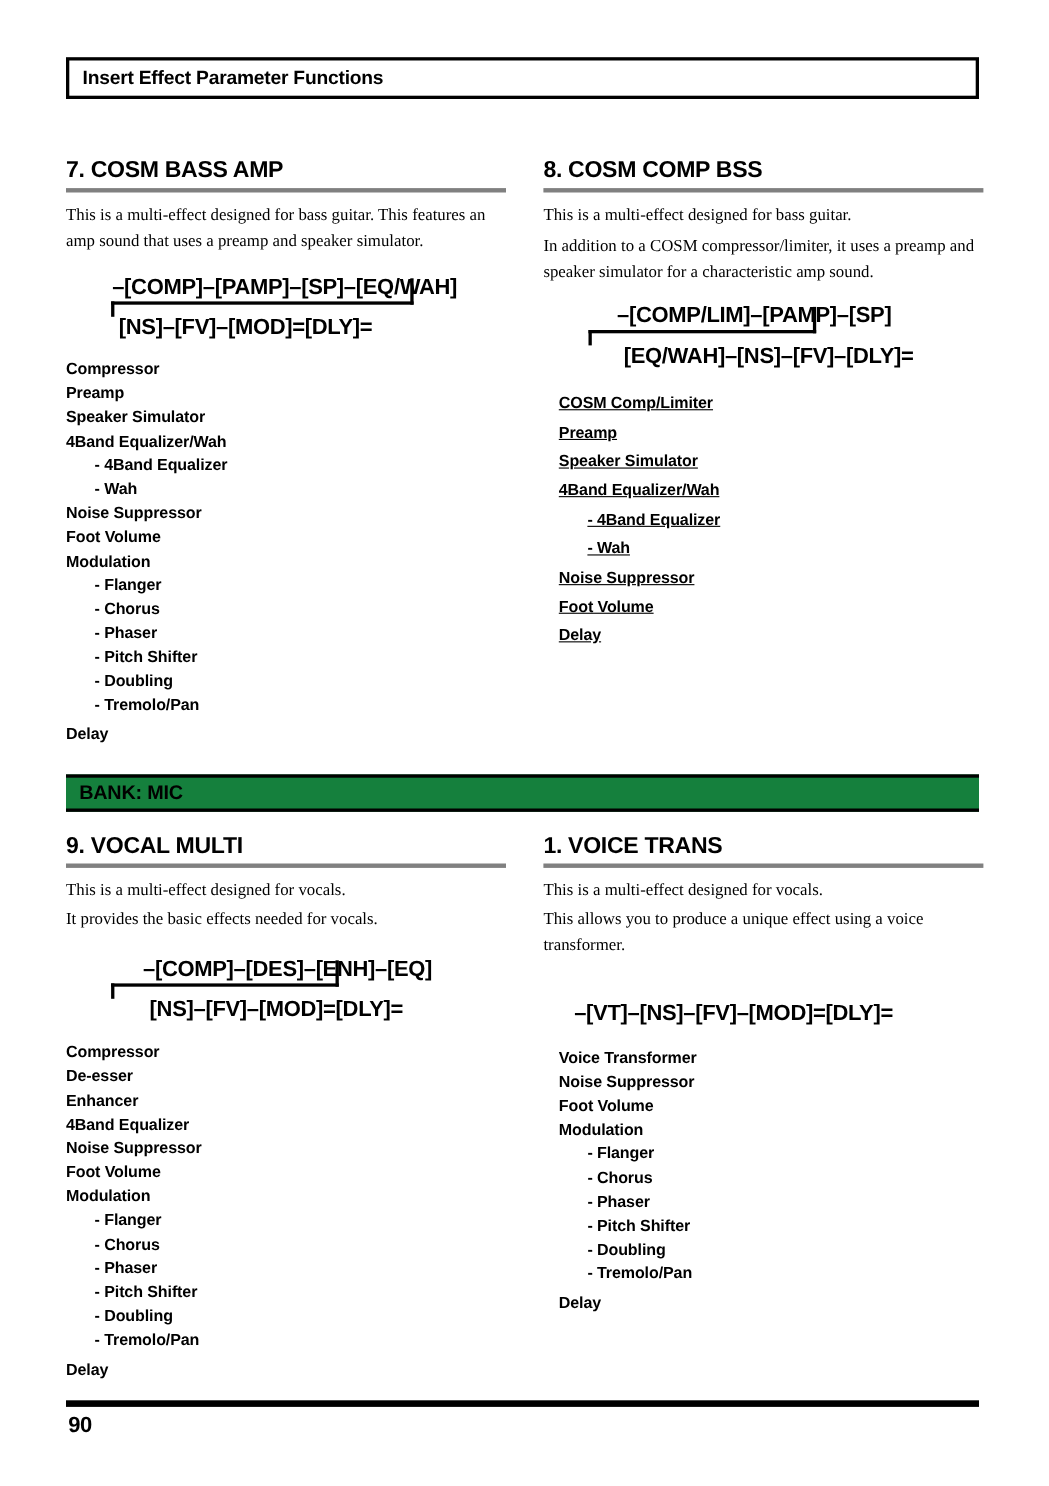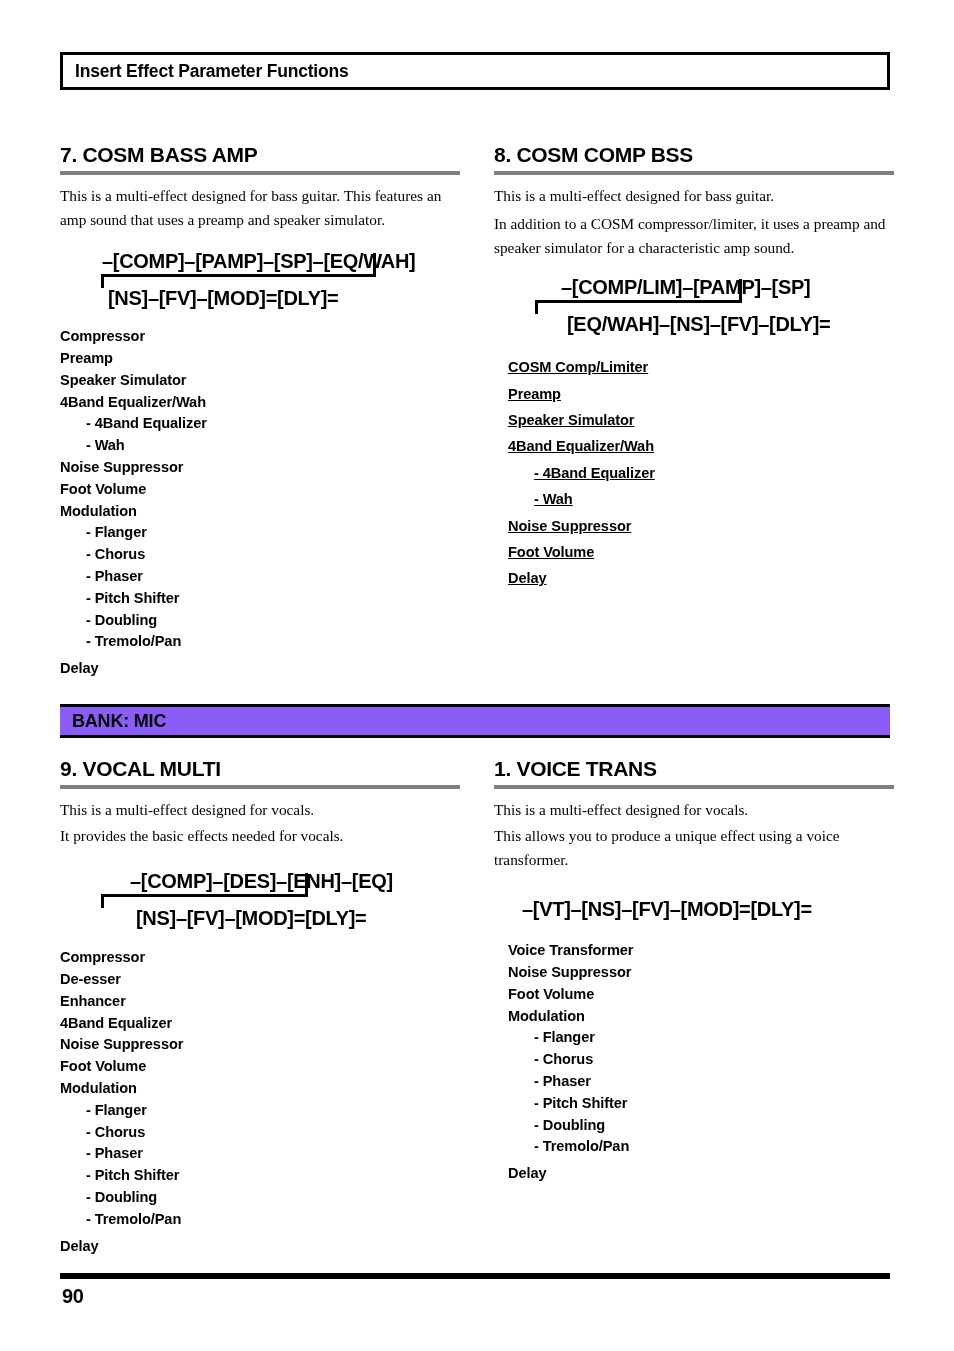--- a/index.html
+++ b/index.html
@@ -107,21 +107,21 @@
   .plist.tight li  { line-height: 21.8px; }
   .plist.loose li  { line-height: 26.4px; }
   .plist li.gap-top { margin-top: 5px; }
 
   
   .bank-banner {
     position: absolute;
     left: 60px;
     width: 830px;
     height: 34px;
-    background: #8b5cf6;
+    background: #15803d;
     border-top: 3px solid #000000;
     border-bottom: 3px solid #000000;
     box-sizing: border-box;
   }
   .bank-banner-text {
     position: absolute;
     left: 12px;
     top: 50%;
     transform: translateY(-50%);
     font-size: 18px;
@@ -263,21 +263,21 @@
       <li class="lvl1 gap-top">Delay</li>
     </ul>
   </div>
 
   <div class="col col-right" style="top:757px;">
     <div class="sec-title">1. VOICE TRANS</div>
     <div class="sec-rule"></div>
     <p class="sec-desc">This is a multi-effect designed for vocals.</p>
     <p class="sec-desc" style="margin-top:2px;">This allows you to produce a unique effect using a voice transformer.</p>
 
-    <div class="chain" style="margin-top:26px; padding-left:28px;">
+    <div class="chain" style="margin-top:38px; padding-left:28px;">
       <span class="chain-line1">–[VT]–[NS]–[FV]–[MOD]=[DLY]=</span>
     </div>
 
     <ul class="plist tight" style="margin-top:19px; padding-left:14px;">
       <li class="lvl1">Voice Transformer</li>
       <li class="lvl1">Noise Suppressor</li>
       <li class="lvl1">Foot Volume</li>
       <li class="lvl1">Modulation</li>
       <li class="lvl2">- Flanger</li>
       <li class="lvl2">- Chorus</li>

